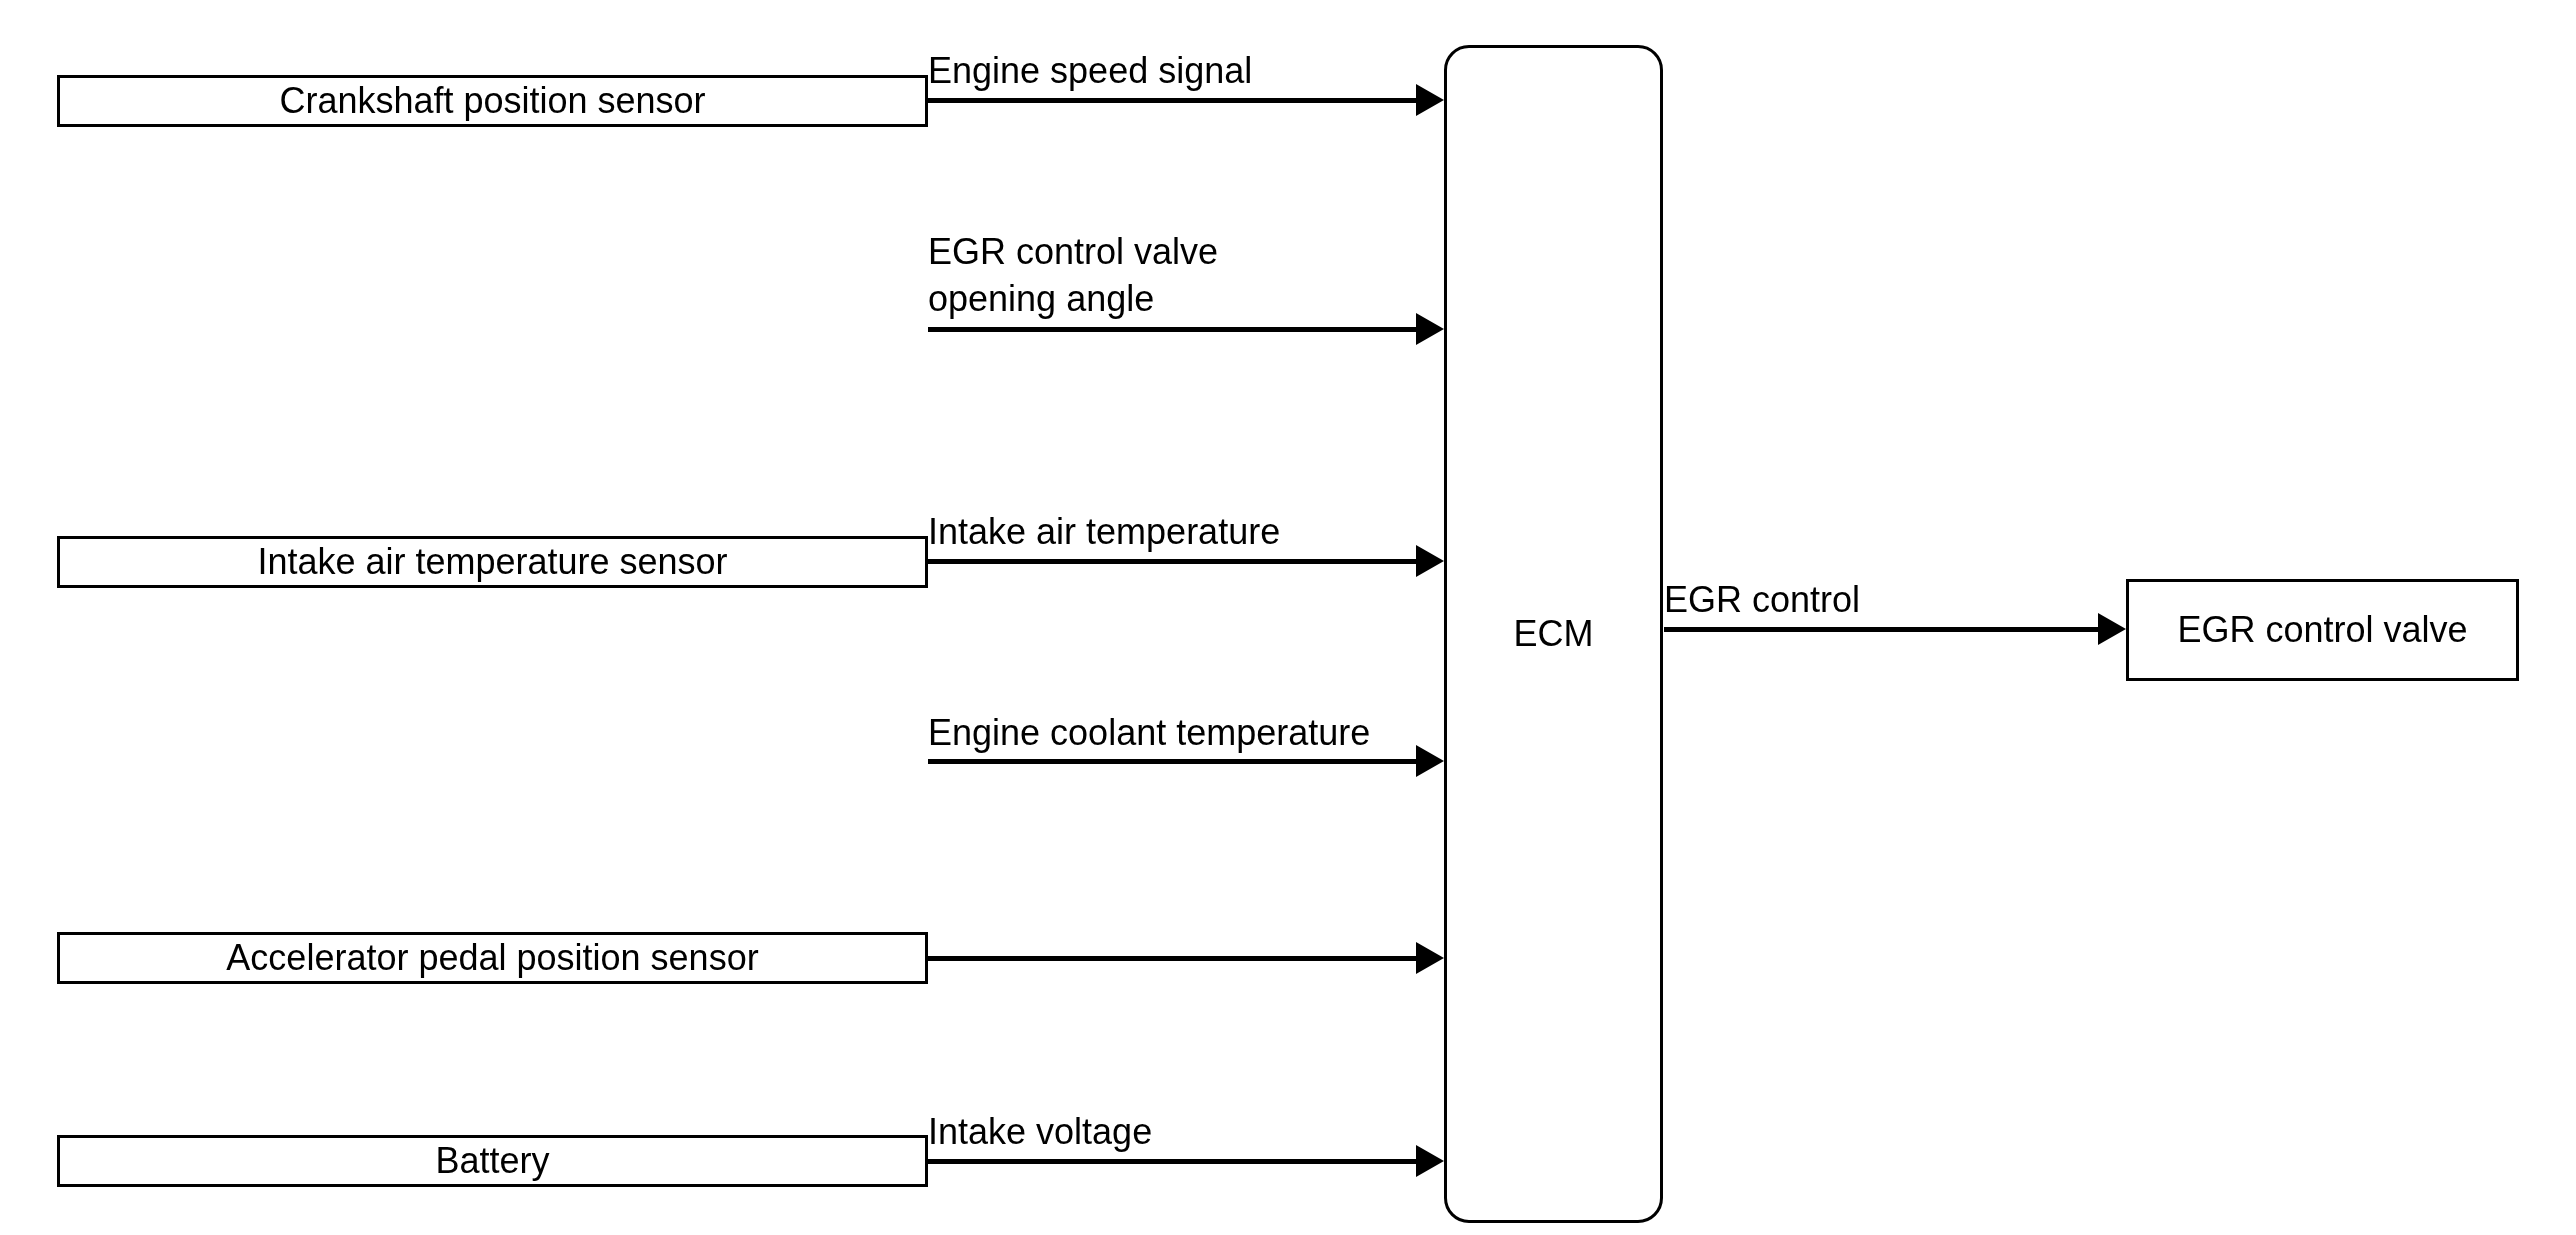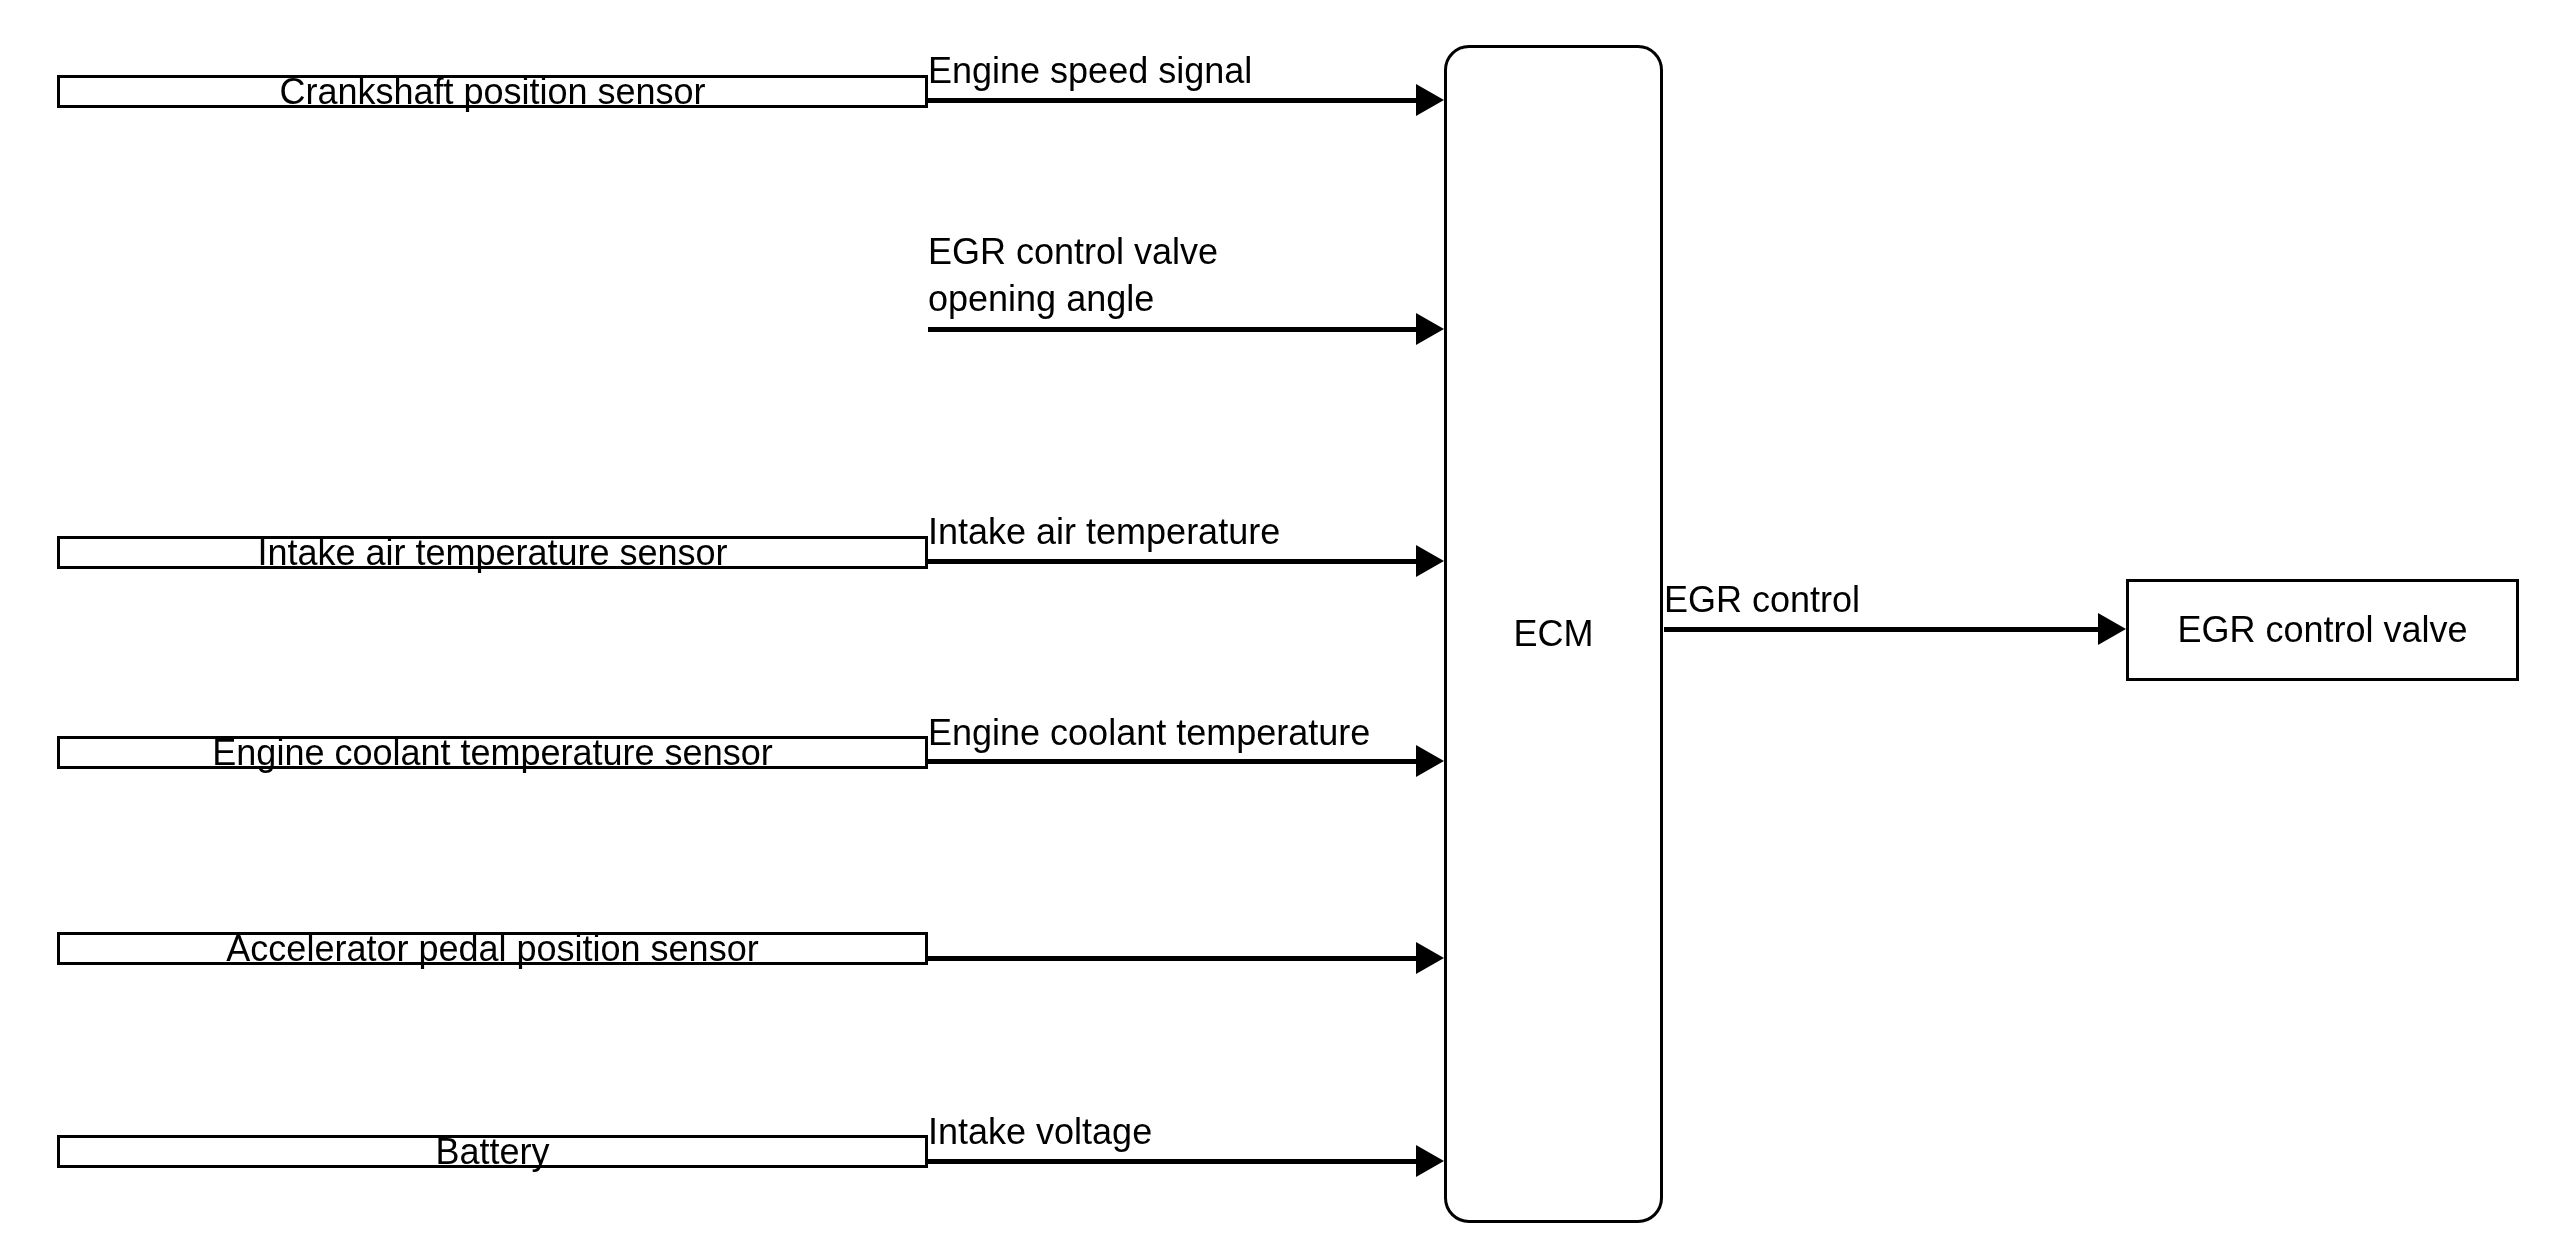--- a/index.html
+++ b/index.html
@@ -24,21 +24,21 @@
     display: flex;
     align-items: center;
     justify-content: center;
     font-size: 36px;
     line-height: 1.1;
     text-align: center;
   }
   .src {
     left: 57px;
     width: 871px;
-    height: 33px;
+    height: 52px;
   }
   .b1 { top: 75px; }
   .b2 { top: 274px; height: 110px; }
   .b3 { top: 536px; }
   .b4 { top: 736px; }
   .b5 { top: 932px; }
   .b6 { top: 1135px; }
   .ecm-box {
     left: 1444px;
     top: 45px;
@@ -106,23 +106,20 @@
 <body>
 
 <div id="canvas">
 
   <div class="box src b1">
     <span>Crankshaft position sensor</span>
   </div>
   <div class="box src b3">
     <span>Intake air temperature sensor</span>
   </div>
-  <div class="box src b4">
-    <span>Engine coolant temperature sensor</span>
-  </div>
   <div class="box src b5">
     <span>Accelerator pedal position sensor</span>
   </div>
   <div class="box src b6">
     <span>Battery</span>
   </div>
 
   <div class="sig s1">Engine speed signal</div>
   <div class="sig s2">EGR control valve
 opening angle</div>

